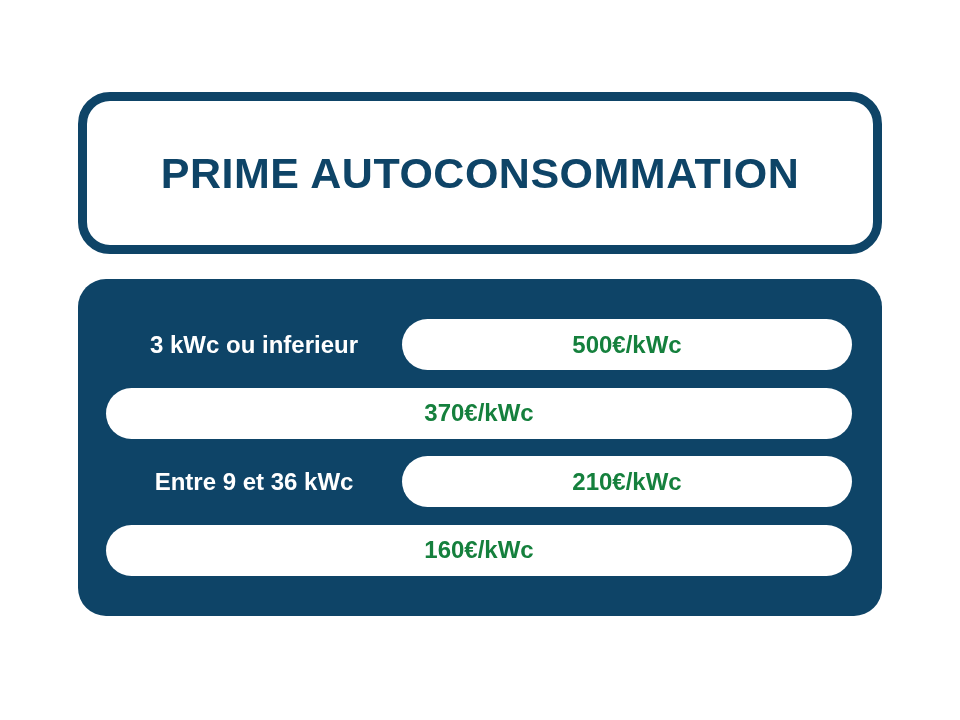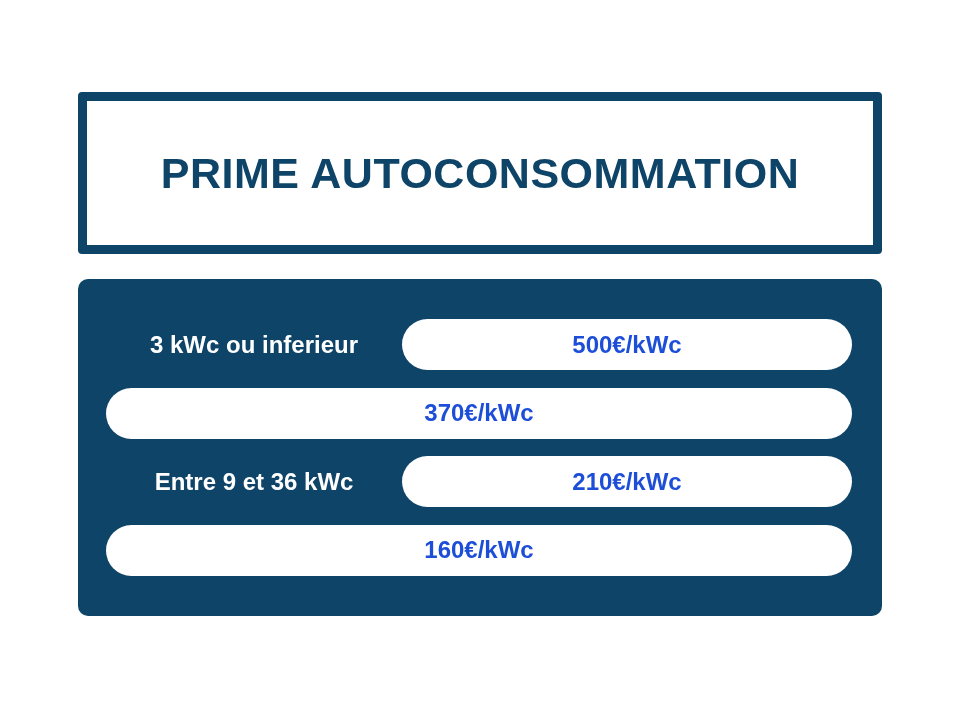--- a/index.html
+++ b/index.html
@@ -20,21 +20,21 @@
     top: 92px;
     width: 804px;
   }
 
   
   .title-card {
     box-sizing: border-box;
     width: 804px;
     height: 162px;
     border: 9px solid #0e4467;
-    border-radius: 4px;
+    border-radius: 32px;
     background: #ffffff;
     display: flex;
     flex-direction: column;
     align-items: center;
     justify-content: center;
     padding: 0 20px;
   }
   .title-line {
     color: #0e4467;
     font-weight: bold;
@@ -45,21 +45,21 @@
     white-space: nowrap;
   }
 
   
   .table-panel {
     box-sizing: border-box;
     margin-top: 25px;
     width: 804px;
     height: 337px;
     background: #0e4467;
-    border-radius: 10px;
+    border-radius: 28px;
     padding: 40px 30px 40px 28px;
     display: flex;
     flex-direction: column;
     justify-content: space-between;
   }
   .row {
     display: flex;
     align-items: center;
     height: 51px;
   }
@@ -74,21 +74,21 @@
   .row-value-pill {
     flex: 1;
     height: 51px;
     background: #ffffff;
     border-radius: 26px;
     display: flex;
     align-items: center;
     justify-content: center;
   }
   .row-value {
-    color: #1d4ed8;
+    color: #15803d;
     font-weight: bold;
     font-size: 24px;
     white-space: nowrap;
   }
 </style>
 </head>
 <body>
 
 <div class="infographic">
 

